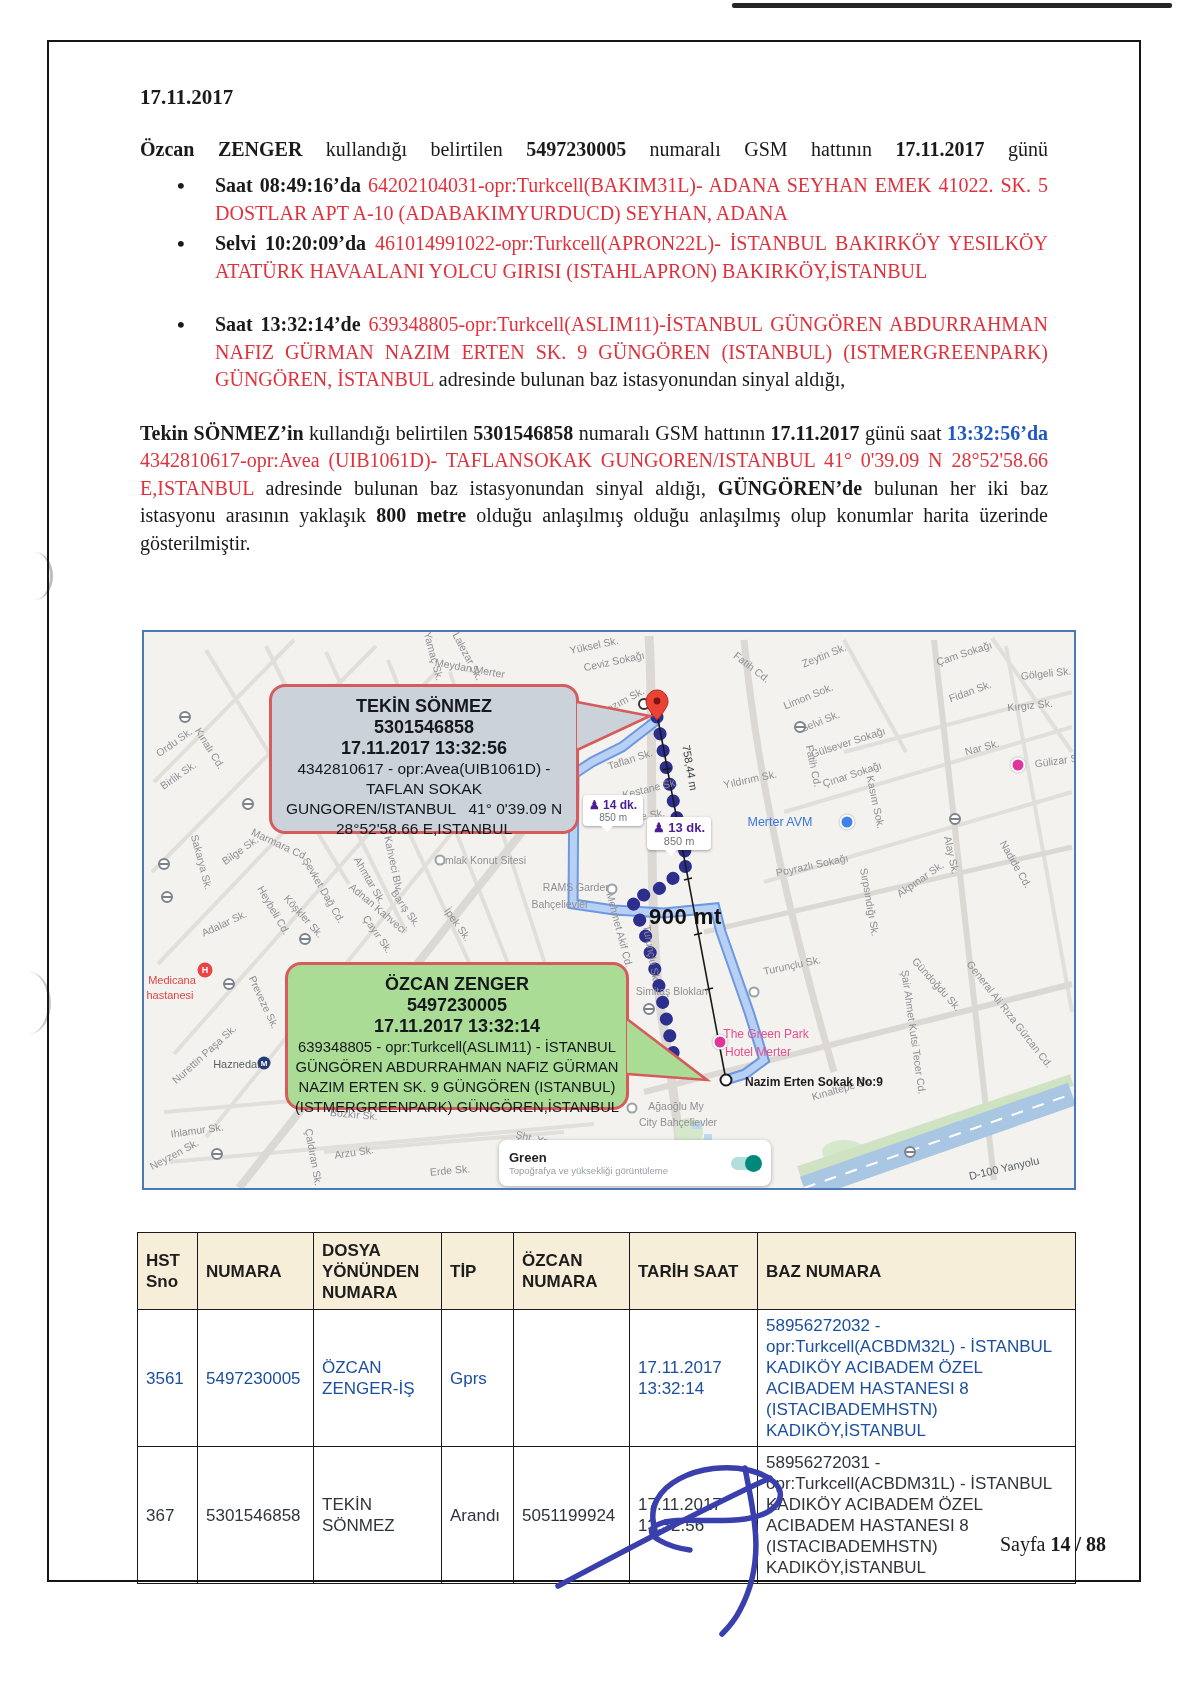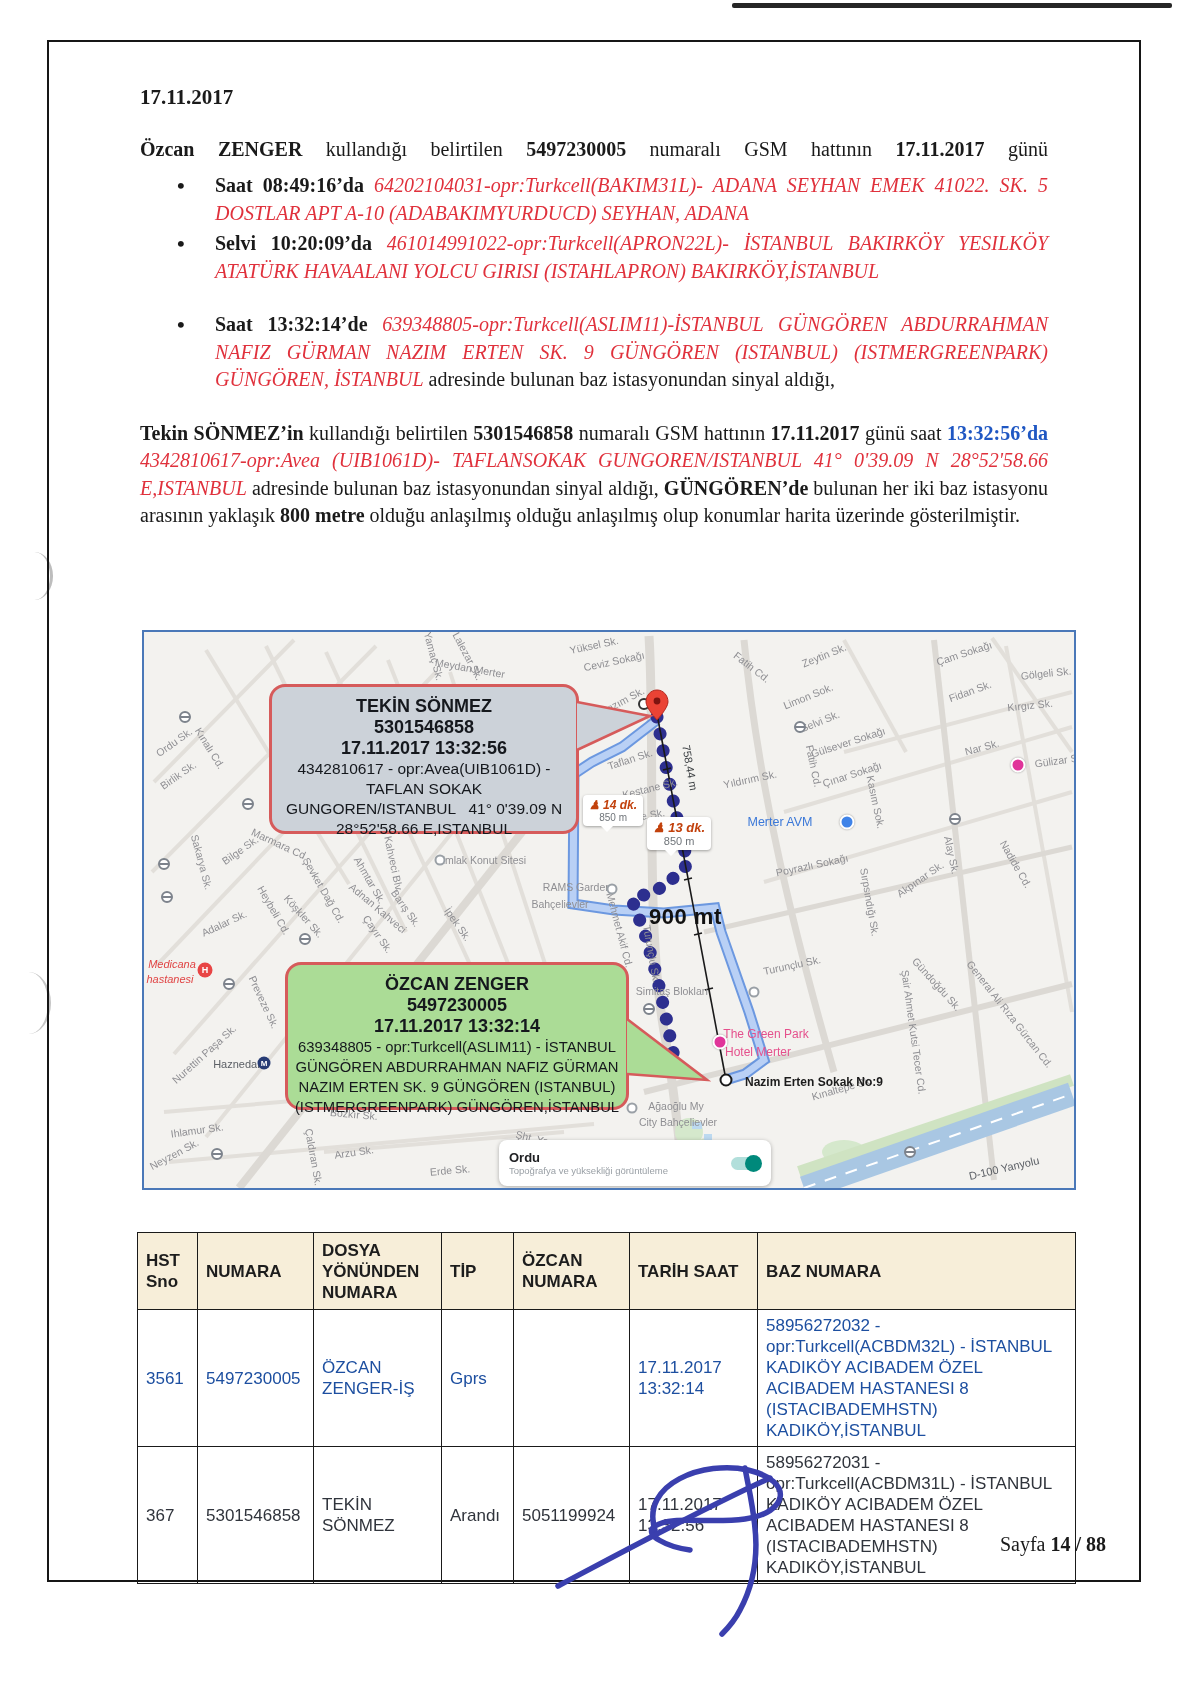--- a/index.html
+++ b/index.html
@@ -10,21 +10,21 @@
   .scan-arc1{position:absolute;left:16px;top:552px;width:34px;height:48px;border:0;border-right:3px solid #bdbdbd;border-radius:50%;}
   .scan-arc2{position:absolute;left:6px;top:972px;width:42px;height:62px;border:0;border-right:3px solid #c6c6c6;border-radius:50%;}
   
   .frame{position:absolute;left:47px;top:40px;width:1090px;height:1538px;border:2px solid #161616;}
   
   .content{position:absolute;left:140px;top:84px;width:908px;font-size:20px;line-height:27.5px;}
   .doc-date{font-weight:700;font-size:21px;margin-bottom:24px;}
   .para{text-align:justify;}
   .p1{text-align:justify;text-align-last:justify;}
   b.k{font-weight:700;}
-  .red{color:#e0313c;font-style:italic;}
+  .red{color:#e0313c;margin-top:16px;}
   .blue-t{color:#1f57c3;font-weight:700;}
   .bullets{margin-top:9px;}
   .bullet{display:flex;margin-bottom:3px;}
   .bullet .dot{width:75px;padding-left:37px;box-sizing:border-box;font-weight:700;}
   .bullet .dot::before{content:"•";font-size:22px;}
   .bullet .btxt{flex:1;text-align:justify;}
   .gap-top{margin-top:26px;}
   .p2{margin-top:26px;text-align:justify;}
   
   .map{position:absolute;left:142px;top:630px;width:930px;height:556px;background:#f3f2ef;
@@ -48,21 +48,21 @@
   .callout{position:absolute;z-index:4;border:3px solid #d65b5b;border-radius:16px;text-align:center;
            color:#15181d;padding:9px 6px;box-sizing:border-box;}
   .callout .ttl{display:block;font-weight:700;font-size:18px;line-height:21px;}
   .callout .ln{display:block;font-size:15.5px;line-height:20px;white-space:pre-wrap;}
   .co-tekin{left:125px;top:52px;width:310px;height:150px;background:#ccd2d9;}
   .co-ozcan{left:141px;top:330px;width:344px;height:148px;background:#abdc96;}
   .co-ozcan .ln{font-size:14.8px;}
   .chip{position:absolute;z-index:6;background:#fff;border-radius:4px;box-shadow:0 1px 3px rgba(0,0,0,.35);
         text-align:center;padding:3px 6px;}
   .chip::after{content:"";position:absolute;left:18px;bottom:-6px;border:6px solid transparent;border-top-color:#fff;border-bottom:0;}
-  .chip .t1{display:block;font-weight:700;font-size:13px;color:#c2410c;white-space:nowrap;font-style:italic;}
+  .chip .t1{display:block;font-weight:700;font-size:13px;color:#4c1d95;white-space:nowrap;}
   .chip .t2{display:block;font-size:11px;color:#70757a;text-align:center;}
   .chip1{left:503px;top:185px;}
   .chip2{left:439px;top:163px;} .chip2 .t1{font-size:12px;} .chip2 .t2{font-size:10px;}
   .dist-label{position:absolute;z-index:6;left:505px;top:272px;font-weight:700;font-size:22px;color:#111;
               font-family:"Liberation Sans",sans-serif;letter-spacing:0.5px;}
   .measure{position:absolute;z-index:3;left:548px;top:112px;font-size:11px;color:#3c4043;transform:rotate(80deg);transform-origin:left top;}
   .terrain{position:absolute;z-index:6;left:355px;top:508px;width:272px;height:46px;background:#fff;border-radius:8px;
            box-shadow:0 1px 4px rgba(0,0,0,.3);display:flex;align-items:center;padding:0 10px;box-sizing:border-box;}
   .terrain .tx{flex:1;}
   .terrain .tt{display:block;font-size:13px;font-weight:700;color:#202124;}
@@ -313,21 +313,21 @@
   </div>
   <div class="chip chip1">
     <span class="t1"><span>♟</span> <span>13 dk.</span></span>
     <span class="t2">850 m</span>
   </div>
   <div class="dist-label">900 mt</div>
   <div class="measure">758,44 m</div>
 
   <div class="terrain">
     <span class="tx">
-      <span class="tt">Ordu</span>
+      <span class="tt">Green</span>
       <span class="ts">Topoğrafya ve yüksekliği görüntüleme</span>
     </span>
     <span class="toggle"></span>
   </div>
 </div>
 
 <table class="dtable">
   <colgroup>
     <col style="width:60px">
       <col style="width:116px">

